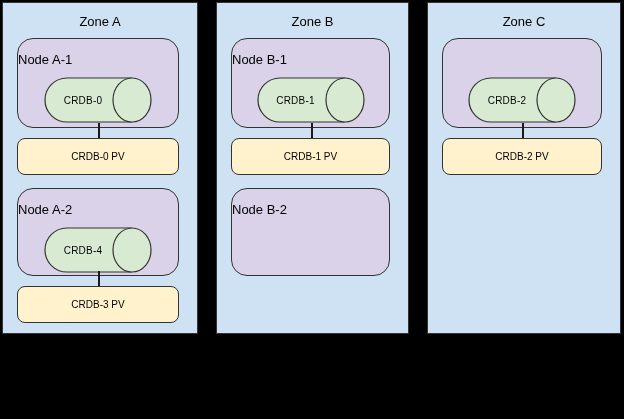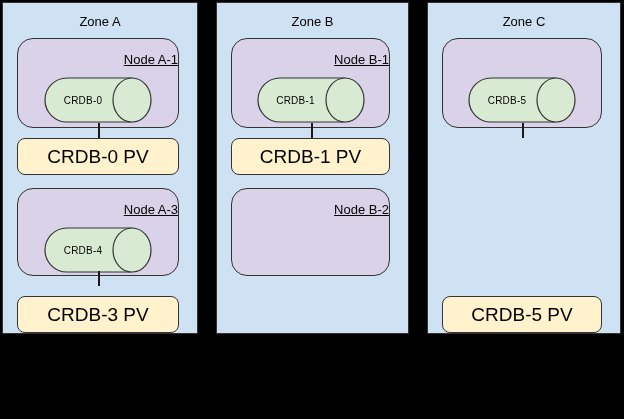--- a/index.html
+++ b/index.html
@@ -36,24 +36,23 @@
     background: var(--node-fill, #d9d2e9);
     border: 1px solid var(--border, #333);
     border-radius: 16px;
     box-sizing: border-box;
   }
   .node-1 { top: 35px;  height: 90px; }
   .node-2 { top: 185px; height: 88px; }
   .node-label {
     position: absolute;
     top: 13px; left: 0; right: 0;
-    text-align: right;
+    text-align: left;
     font-size: 13px;
     line-height: 16px;
-    text-decoration: underline;
   }
   .pod {
     position: absolute;
     top: 38px;
     left: 50%;
     transform: translateX(-50%);
     width: 108px; height: 46px;
   }
   .pod svg { display: block; width: 108px; height: 46px; overflow: visible; }
   .pod .cyl-body, .pod .cyl-end {
@@ -78,24 +77,24 @@
   .connector-2 { top: 268px; height: 15px; }
   .pv {
     position: absolute;
     left: 14px; right: 18px;
     height: 37px;
     background: var(--pv-fill, #fff2cc);
     border: 1px solid var(--border, #333);
     border-radius: 8px;
     box-sizing: border-box;
     display: flex; align-items: center; justify-content: center;
-    font-size: 19px;
+    font-size: 10px;
   }
   .pv-1 { top: 135px; }
-  .pv-2 { top: 293px; }
+  .pv-2 { top: 283px; }
 </style>
 </head>
 <body>
 
 <div id="canvas">
 
   <div class="zone" id="zone-a">
     <div class="zone-label">Zone A</div>
 
     <div class="node node-1">
@@ -105,21 +104,21 @@
           <path class="cyl-body" d="M88 1 H23 a22 22 0 0 0 0 44 H88"></path>
           <ellipse class="cyl-end" cx="88" cy="23" rx="19" ry="22"></ellipse>
         </svg>
         <span class="pod-label">CRDB-0</span>
       </div>
     </div>
     <div class="connector connector-1"></div>
     <div class="pv pv-1">CRDB-0 PV</div>
 
     <div class="node node-2">
-      <div class="node-label">Node A-3</div>
+      <div class="node-label">Node A-2</div>
       <div class="pod">
         <svg viewBox="0 0 108 46" aria-hidden="true">
           <path class="cyl-body" d="M88 1 H23 a22 22 0 0 0 0 44 H88"></path>
           <ellipse class="cyl-end" cx="88" cy="23" rx="19" ry="22"></ellipse>
         </svg>
         <span class="pod-label">CRDB-4</span>
       </div>
     </div>
     <div class="connector connector-2"></div>
     <div class="pv pv-2">CRDB-3 PV</div>
@@ -148,21 +147,21 @@
 
   <div class="zone" id="zone-c">
     <div class="zone-label">Zone C</div>
 
     <div class="node node-1">
       <div class="pod">
         <svg viewBox="0 0 108 46" aria-hidden="true">
           <path class="cyl-body" d="M88 1 H23 a22 22 0 0 0 0 44 H88"></path>
           <ellipse class="cyl-end" cx="88" cy="23" rx="19" ry="22"></ellipse>
         </svg>
-        <span class="pod-label">CRDB-5</span>
+        <span class="pod-label">CRDB-2</span>
       </div>
     </div>
     <div class="connector connector-1"></div>
+    <div class="pv pv-1">CRDB-2 PV</div>
 
-    <div class="pv pv-2">CRDB-5 PV</div>
   </div>
 
 </div>
 
 </body></html>

